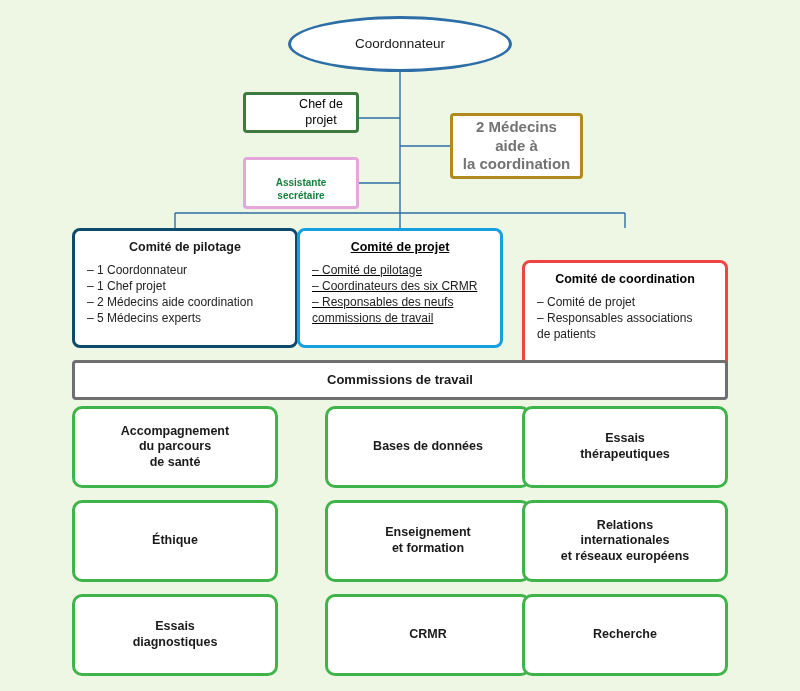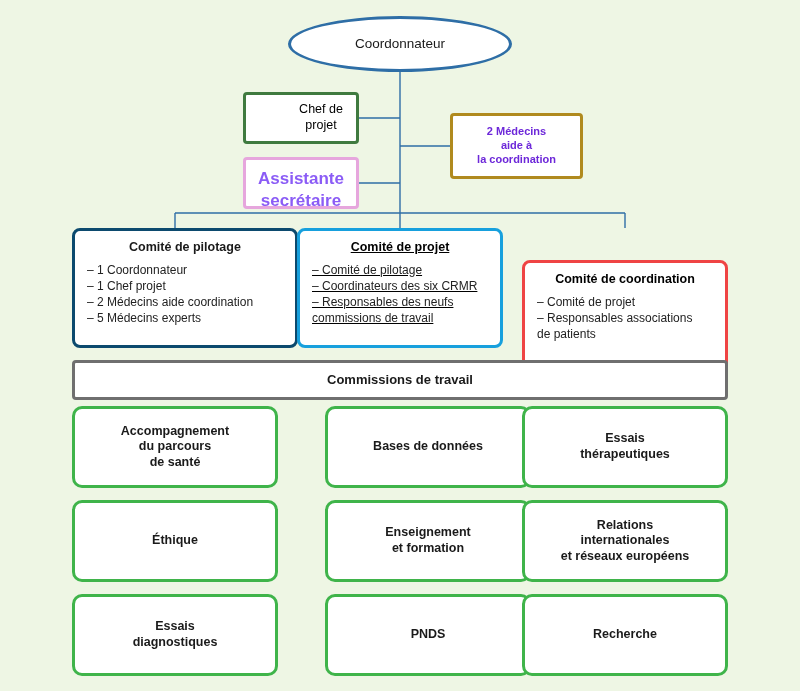--- a/index.html
+++ b/index.html
@@ -18,21 +18,20 @@
     position: absolute;
     left: 0; top: 0;
     width: 800px;
     height: 691px;
   }
   .node {
     position: absolute;
     box-sizing: border-box;
     display: flex;
     flex-direction: column;
-    align-items: center;
     justify-content: center;
     text-align: center;
     background: #ffffff;
   }
   .node .title {
     font-weight: bold;
     line-height: 1.25;
   }
   .node .lines {
     line-height: 1.35;
@@ -53,52 +52,52 @@
   }
   #coordinateur .title {
     font-weight: normal;
     font-size: 13.5px;
     color: #1a1a1a;
   }
 
   
   #chef-projet {
     left: 243px; top: 92px;
-    width: 116px; height: 52px;
+    width: 116px; height: 41px;
     border: 3px solid #3f7a3f;
     border-radius: 4px;
     padding-left: 40px;
   }
   #chef-projet .title {
     font-weight: normal;
     font-size: 12.5px;
   }
 
   
   #medecins-aide {
     left: 450px; top: 113px;
     width: 133px; height: 66px;
     border: 3px solid #b08a1e;
     border-radius: 4px;
   }
   #medecins-aide .title {
-    font-size: 11px;
-    color: #6d28d9;
+    font-size: 15px;
+    color: #737373;
   }
 
   
   #assistante {
     left: 243px; top: 157px;
     width: 116px; height: 52px;
     border: 3px solid #e6a6dd;
     border-radius: 4px;
   }
   #assistante .title {
-    font-size: 17px;
-    color: #8b5cf6;
+    font-size: 10px;
+    color: #15803d;
     margin-top: 13px;
   }
 
   
   .committee {
     top: 228px;
     height: 120px;
     border-radius: 8px;
     padding: 9px 12px 8px 12px;
     justify-content: flex-start;
@@ -263,19 +262,19 @@
     <div class="title" style="white-space: pre-line;">Relations
 internationales
 et réseaux européens</div>
   </div>
 
   <div class="node green col1 row3">
     <div class="title" style="white-space: pre-line;">Essais
 diagnostiques</div>
   </div>
   <div class="node green col2 row3">
-    <div class="title" style="white-space: pre-line;">PNDS</div>
+    <div class="title" style="white-space: pre-line;">CRMR</div>
   </div>
   <div class="node green col3 row3">
     <div class="title" style="white-space: pre-line;">Recherche</div>
   </div>
 
 </div>
 
 </body></html>

